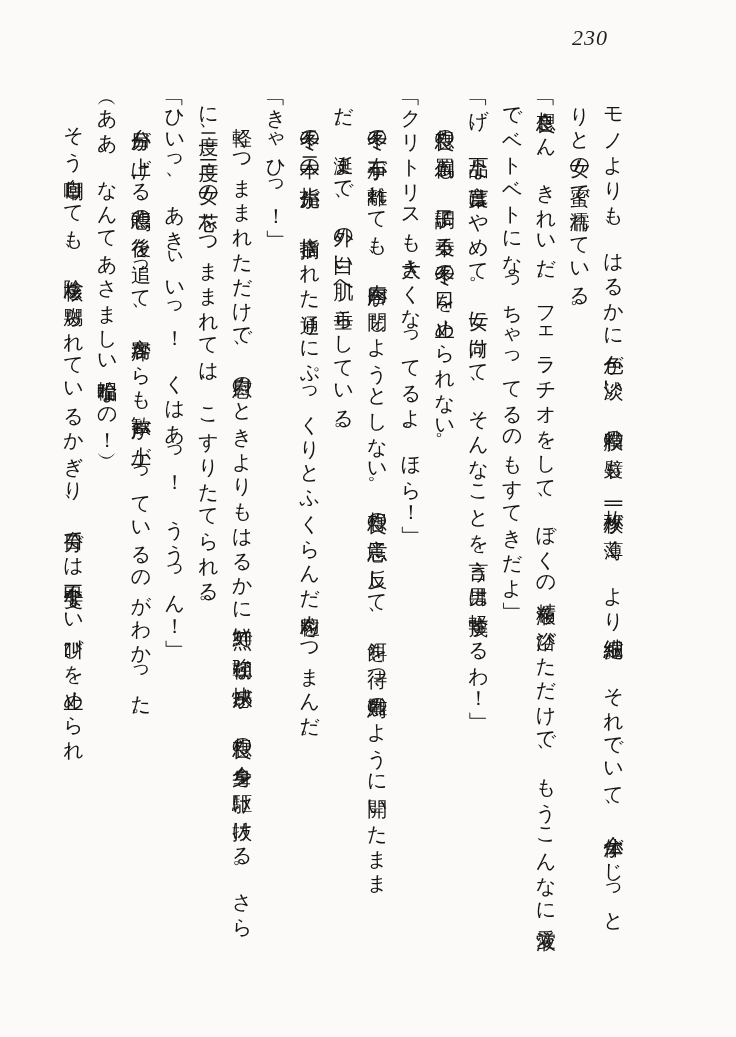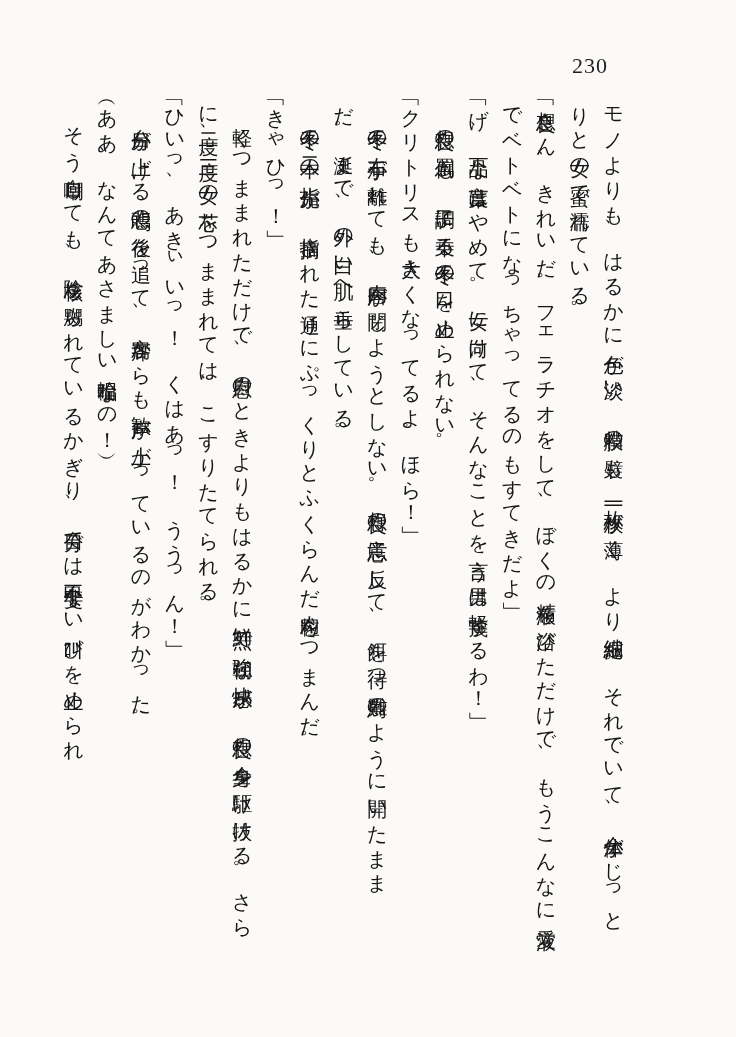--- a/index.html
+++ b/index.html
@@ -17,23 +17,23 @@
     position: relative;
     width: 736px;
     height: 1037px;
     background: #fbfaf8;
   }
   .page-number {
     position: absolute;
     top: 25px;
     left: 572px;
     font-size: 22px;
+    font-style: italic;
     letter-spacing: 1px;
     color: #1f1f1f;
-    margin-top: 28px;
   }
   .text-block {
     position: absolute;
     top: 93px;
     right: 106px;
     height: 838px;
     writing-mode: vertical-rl;
     text-orientation: upright;
     font-size: 20px;
     line-height: 33.75px;

